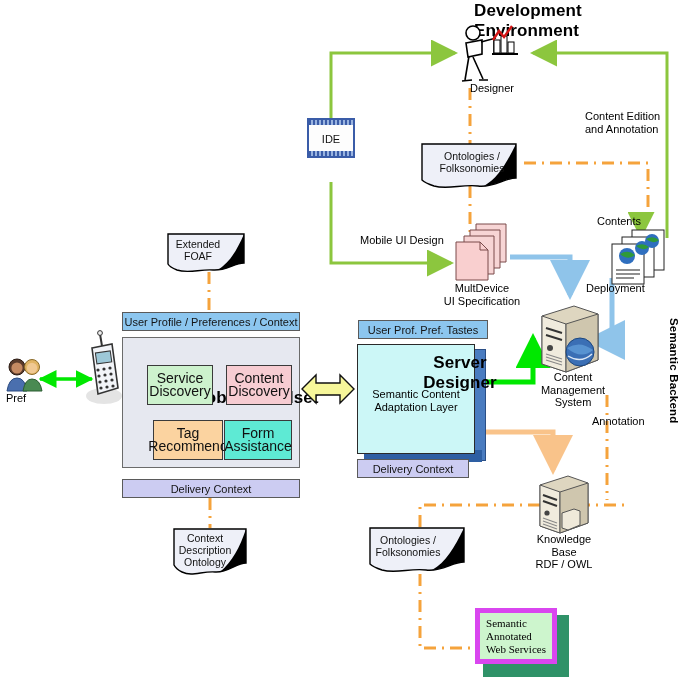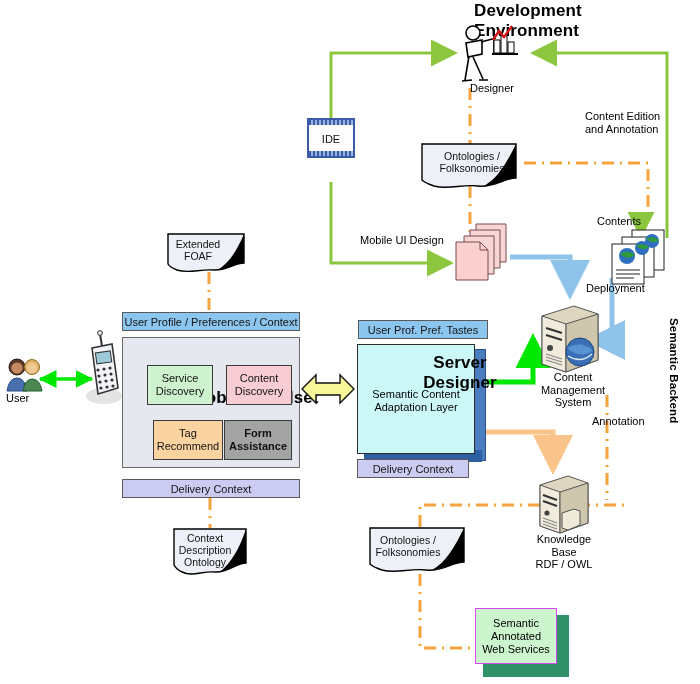--- a/index.html
+++ b/index.html
@@ -13,27 +13,27 @@
   .lbl{font-size:11px;line-height:12.5px;text-align:center;}
   .lbl-l{font-size:11px;line-height:13px;}
 
   
   .band{border:1px solid #5a5a5a;font-size:11px;text-align:center;
         color:#141414;box-sizing:border-box;display:flex;align-items:center;
         justify-content:center;}
   .band-blue{background:#8cc6ef;}
   .band-lav{background:#ccccf2;}
   .panel-grey{background:#e6e8f0;border:1px solid #6b6b6b;box-sizing:border-box;}
-  .sub{border:1px solid #3a3a3a;box-sizing:border-box;font-size:11px;
+  .sub{border:1px solid #3a3a3a;box-sizing:border-box;font-size:14px;
        line-height:13px;text-align:center;display:flex;align-items:center;
        justify-content:center;color:#111;}
   .c-green{background:#cdf2cd;}
   .c-pink{background:#f7ccd2;}
   .c-orange{background:#fbd3a0;}
-  .c-cyan{background:#a3a3a3;font-weight:bold;}
+  .c-cyan{background:#5eead4;}
 
   
   .srv-shadow{background:#4a7cc0;border:1px solid #2b4f86;box-sizing:border-box;}
   .srv-shadow2{background:#2e5fa3;box-sizing:border-box;}
   .srv-main{background:#ccf7f7;border:1px solid #2a2a2a;box-sizing:border-box;
             text-align:center;}
 
   
   .doc{position:absolute;}
   .doc .doctext{position:absolute;left:0;right:0;text-align:center;
@@ -41,23 +41,23 @@
 
   
   .ide{position:absolute;background:#fdfdfd;border:2px solid #3a5ca8;
        box-sizing:border-box;}
   .ide .bar{height:5px;background:repeating-linear-gradient(90deg,#3a5ca8 0 2px,#9ab4e0 2px 4px);}
   .ide .txt{font-size:11px;text-align:center;line-height:18px;color:#111;}
 
   .vert{writing-mode:vertical-rl;font-weight:bold;font-size:11.5px;letter-spacing:.2px;}
 
   .ws-shadow{position:absolute;background:#2f9268;}
-  .ws-main{position:absolute;background:#cdf5cd;border:1px solid #d946ef;
+  .ws-main{position:absolute;background:#cdf5cd;border:5px solid #d946ef;
            box-sizing:border-box;display:flex;align-items:center;
-           justify-content:center;font-size:11px;line-height:13px;text-align:center;}
+           justify-content:center;font-size:11px;line-height:13px;text-align:left;font-family:Liberation Serif, serif;}
 </style>
 </head>
 <body>
 
 <div id="stage">
 
   <svg id="wires" viewBox="0 0 700 684">
     <defs>
       <marker id="ahGreenL" markerWidth="9" markerHeight="9" refX="8" refY="4.5" orient="auto">
         <path d="M0,0 L9,4.5 L0,9 z" fill="#8cc63e"></path>
@@ -176,20 +176,22 @@
     <svg viewBox="0 0 68 60" width="68" height="60">
       <g stroke="#7a4a4a" stroke-width="1" fill="#f7d5d5">
         <path d="M28,2 L58,2 L58,40 L28,40 Z"></path>
         <path d="M22,8 L52,8 L52,46 L22,46 Z"></path>
         <path d="M16,14 L46,14 L46,52 L16,52 Z"></path>
         <path d="M8,20 L32,20 L40,28 L40,58 L8,58 Z" fill="#f9cfcf"></path>
       </g>
       <path d="M32,20 L32,28 L40,28" fill="none" stroke="#7a4a4a" stroke-width="1"></path>
     </svg>
   </div>
+  <div class="abs lbl" style="left:426px;top:282px;width:112px;">
+    MultDevice<br>UI Specification</div>
 
   <div class="abs lbl-l" style="left:597px;top:215px;">Contents</div>
   <div class="abs" style="left:604px;top:228px;width:70px;height:62px;">
     <svg viewBox="0 0 70 62" width="70" height="62">
       <g stroke="#222" stroke-width="1" fill="#ffffff">
         <rect x="28" y="2" width="32" height="40"></rect>
         <rect x="18" y="9" width="32" height="40"></rect>
         <rect x="8" y="16" width="32" height="40"></rect>
       </g>
       <g>
@@ -266,21 +268,21 @@
   <div class="abs" style="left:4px;top:355px;width:40px;height:38px;">
     <svg viewBox="0 0 40 38" width="40" height="38">
       <circle cx="13" cy="12" r="8" fill="#5a3b2b" stroke="#2a1a12" stroke-width="1"></circle>
       <circle cx="13" cy="13" r="5.6" fill="#c58a62"></circle>
       <path d="M3,36 q2,-13 10,-13 q8,0 10,13 Z" fill="#4a6fae" stroke="#2a4a80" stroke-width="1"></path>
       <circle cx="28" cy="12" r="7.5" fill="#e0b464" stroke="#8a6a2a" stroke-width="1"></circle>
       <circle cx="28" cy="13" r="5.2" fill="#f0c993"></circle>
       <path d="M19,36 q2,-12 9,-12 q8,0 10,12 Z" fill="#4a8a52" stroke="#2a5c30" stroke-width="1"></path>
     </svg>
   </div>
-  <div class="abs lbl-l" style="left:6px;top:392px;">User</div>
+  <div class="abs lbl-l" style="left:6px;top:392px;">Pref</div>
 
   <div class="abs" style="left:84px;top:330px;width:40px;height:76px;">
     <svg viewBox="0 0 40 76" width="40" height="76">
       <ellipse cx="20" cy="66" rx="18" ry="8" fill="#d8d8d8" opacity="0.7"></ellipse>
       <path d="M16,4 L18,16" stroke="#333" stroke-width="2"></path>
       <circle cx="16" cy="3" r="2.4" fill="#eee" stroke="#333" stroke-width="1"></circle>
       <path d="M8,18 L28,14 L34,58 L14,64 Z" fill="#f2f4f8" stroke="#333" stroke-width="1.6"></path>
       <rect x="12" y="22" width="15" height="11" fill="#9dc8d8" stroke="#333" stroke-width="1" transform="rotate(-8 19 27)"></rect>
       <g fill="#333">
         <circle cx="14" cy="40" r="1.6"></circle>

